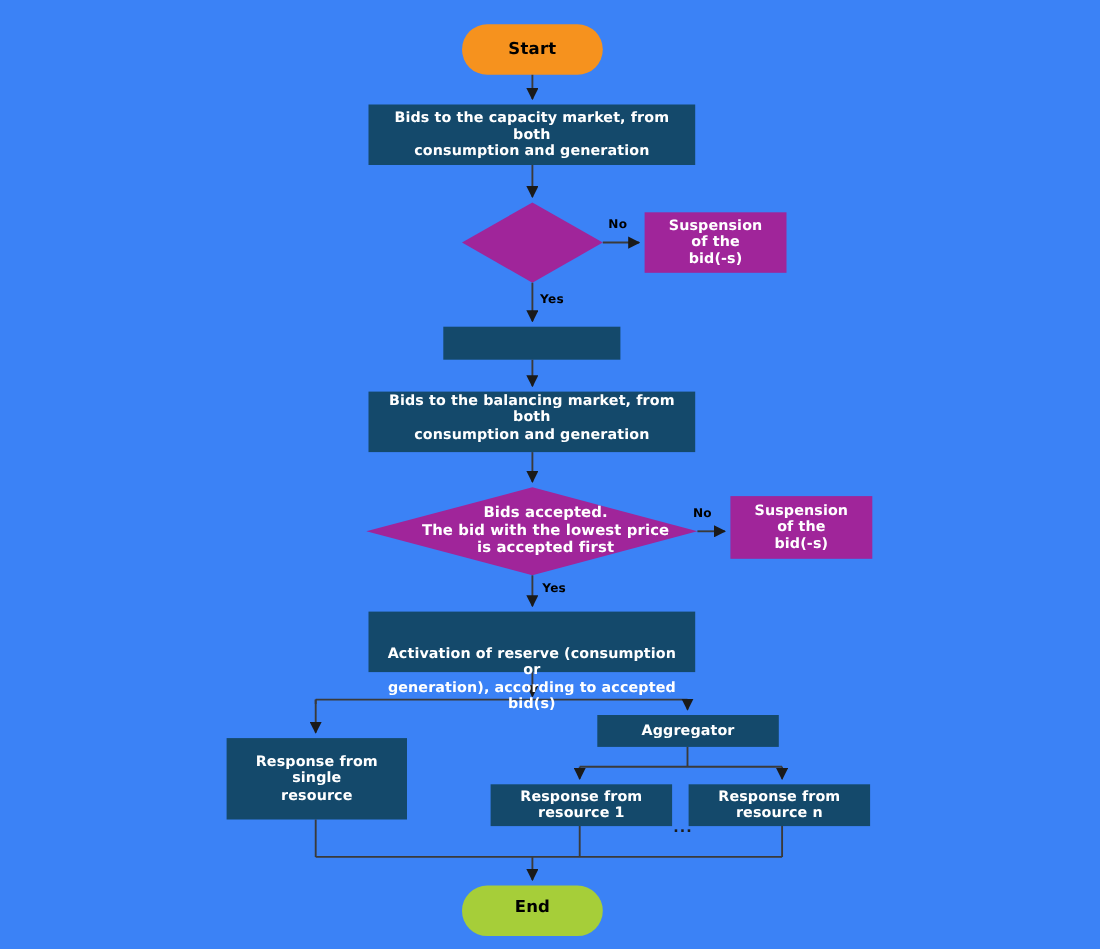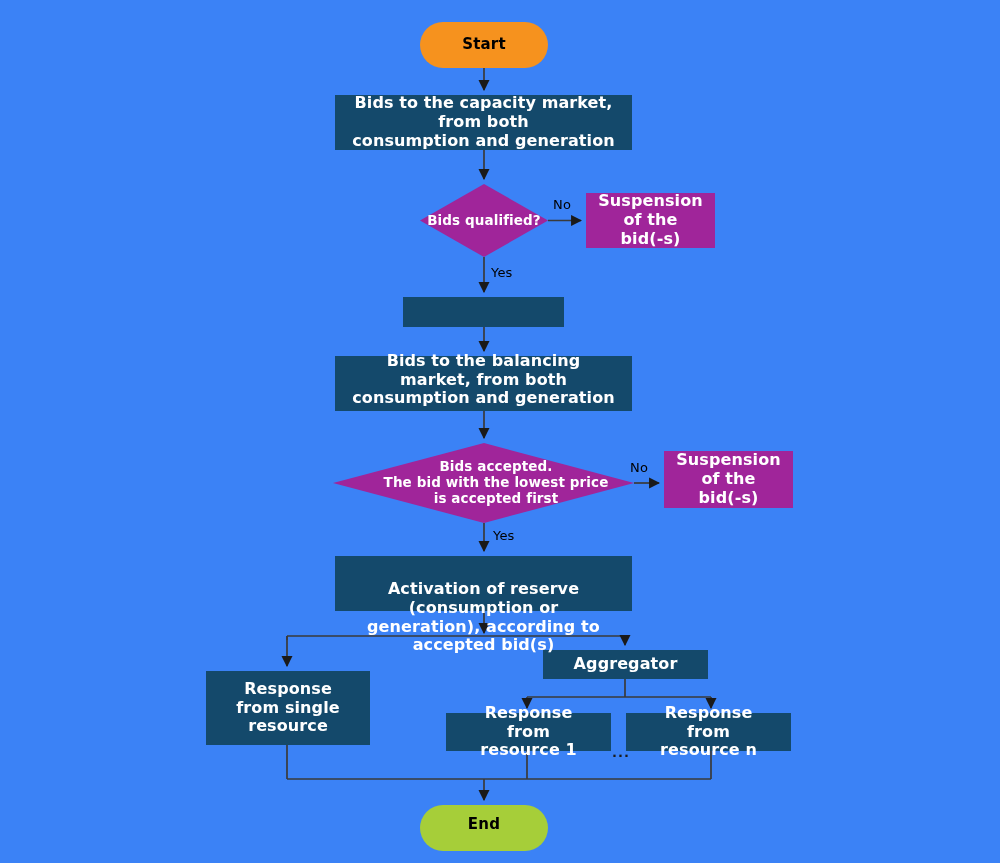--- a/index.html
+++ b/index.html
@@ -37,35 +37,35 @@
     white-space: pre-line;
     pointer-events: auto;
   }
   .terminator {
     color: #000000;
     font-size: 15px;
     letter-spacing: 0.2px;
   }
   .process {
     color: #ffffff;
-    font-size: 16px;
+    font-size: 13px;
     letter-spacing: 0.1px;
     padding: 2px 16px;
     border-radius: 26px;
   }
   .decision {
     color: #ffffff;
     font-size: 13.5px;
     letter-spacing: 0.1px;
   }
   .edge-label {
     position: absolute;
     color: #000000;
-    font-size: 13px;
-    font-weight: normal;
+    font-size: 11px;
+    font-weight: bold;
     letter-spacing: 0.2px;
     white-space: nowrap;
   }
   .ellipsis-label {
     position: absolute;
     color: #1b1b1b;
     font-size: 13px;
     font-weight: bold;
     letter-spacing: 1px;
   }
@@ -154,23 +154,20 @@
 
   <div class="node-label terminator" style="left:420px; top:22px; width:128px; height:46px;">
     <span>Start</span>
   </div>
 
   <div class="node-label process" style="left:335px; top:95px; width:297px; height:55px;">
     <span>Bids to the capacity market, from both
 consumption and generation</span>
   </div>
 
-  <div class="node-label decision" style="left:412px; top:198px; width:144px; height:46px;">
-    <span>Bids qualified?</span>
-  </div>
 
   <div class="node-label process" style="left:586px; top:193px; width:129px; height:55px;">
     <span>Suspension of the
 bid(-s)</span>
   </div>
 
 
   <div class="node-label process" style="left:335px; top:356px; width:297px; height:48px;">
     <span>Bids to the balancing market, from both
 consumption and generation</span>

